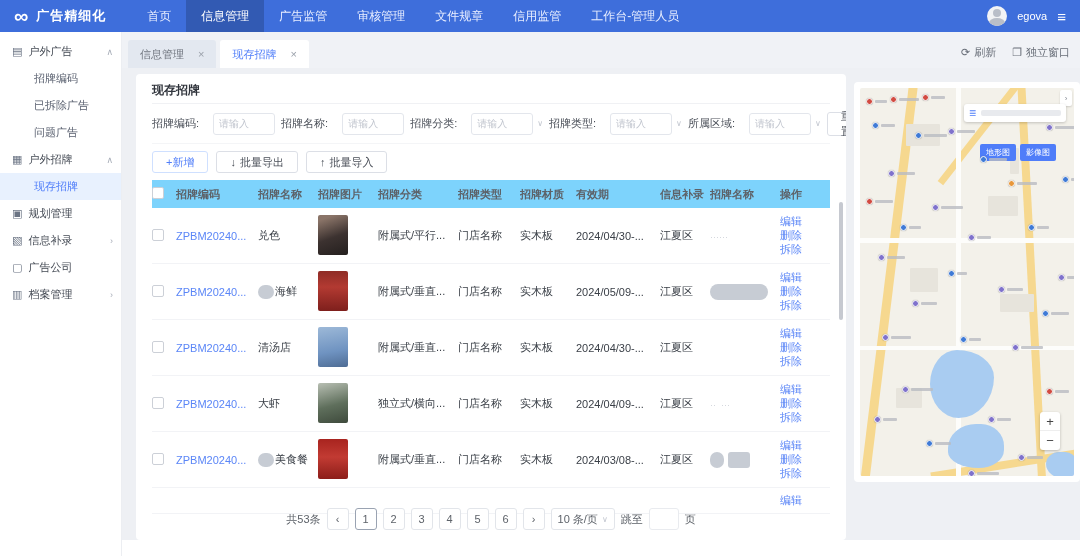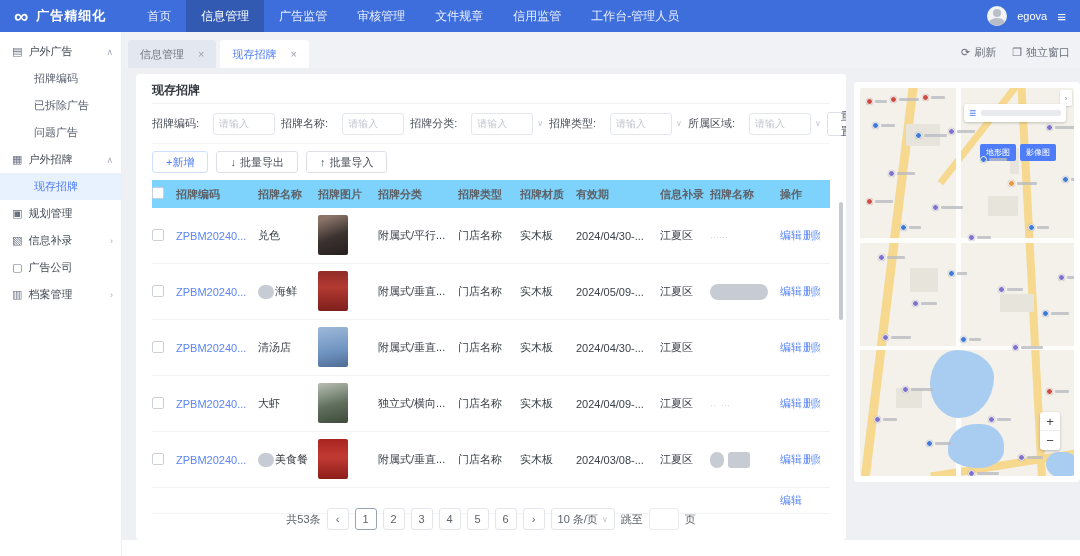--- a/index.html
+++ b/index.html
@@ -88,21 +88,21 @@
   .link { color:#5b86f7; cursor:pointer; }
   .checkbox { width:12px; height:12px; border:1px solid #ccd0d7; border-radius:2px;
     background:#fff; display:inline-block; cursor:pointer; }
   .sign-img { width:30px; height:40px; border-radius:2px; display:inline-block; cursor:pointer; }
   .sign-dark  { background:linear-gradient(160deg,#8a7468 12%,#3c3230 55%,#241f1e); }
   .sign-red   { background:linear-gradient(180deg,#8f2c26,#b33a32 40%,#7e1f1c); }
   .sign-blue  { background:linear-gradient(170deg,#9db9d8,#6f93c1 60%,#4e6c94); }
   .sign-green { background:linear-gradient(165deg,#b8bfb3,#5f6f5c 55%,#3e4a3c); }
   .sign-red2  { background:linear-gradient(180deg,#a8241f,#c23b33 45%,#8c1d19); }
   .sign-partial { background:linear-gradient(90deg,#c9b9a4,#8c7c63); width:30px; height:14px; border-radius:2px 2px 0 0; }
-  .ops { display:flex; flex-direction:row; gap:1px; font-size:11px; line-height:13px; }
+  .ops { display:flex; flex-direction:column; gap:1px; font-size:11px; line-height:13px; }
   .ops a { color:#5b86f7; cursor:pointer; text-decoration:none; }
   .redact { background:#c7ccd4; border-radius:8px; display:inline-block; vertical-align:middle; }
   .redact.name-blob { width:16px; height:14px; margin-right:1px; }
   .redact.loc-pill { width:58px; height:16px; }
   .redact.loc-dot { width:14px; height:16px; border-radius:7px; margin-right:4px; }
   .redact.loc-sq { width:22px; height:16px; border-radius:3px; }
   .loc-faint { color:#cfd3da; font-size:9px; }
   .partial-row { height:26px; overflow:hidden; }
   .scroll-thumb { position:absolute; right:3px; top:128px; width:4px; height:118px;
     background:#c6c9d0; border-radius:2px; }

